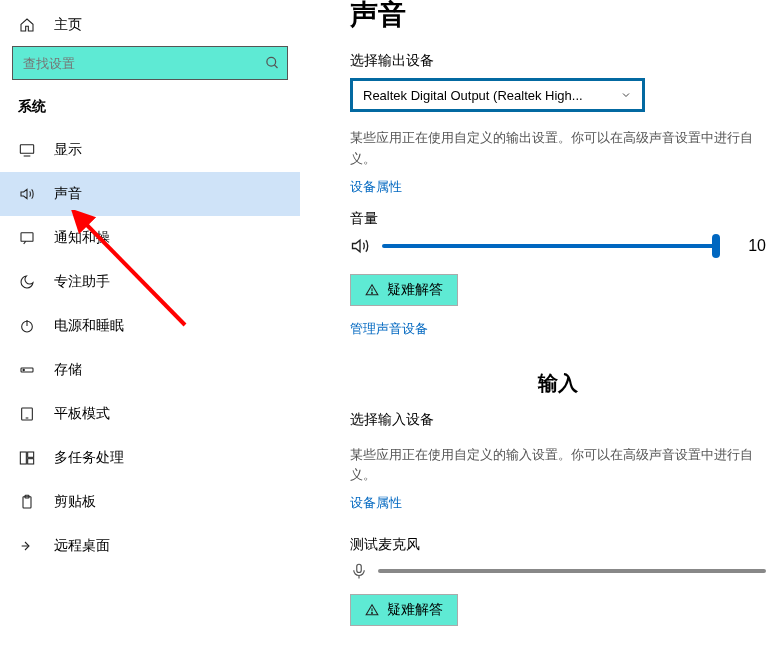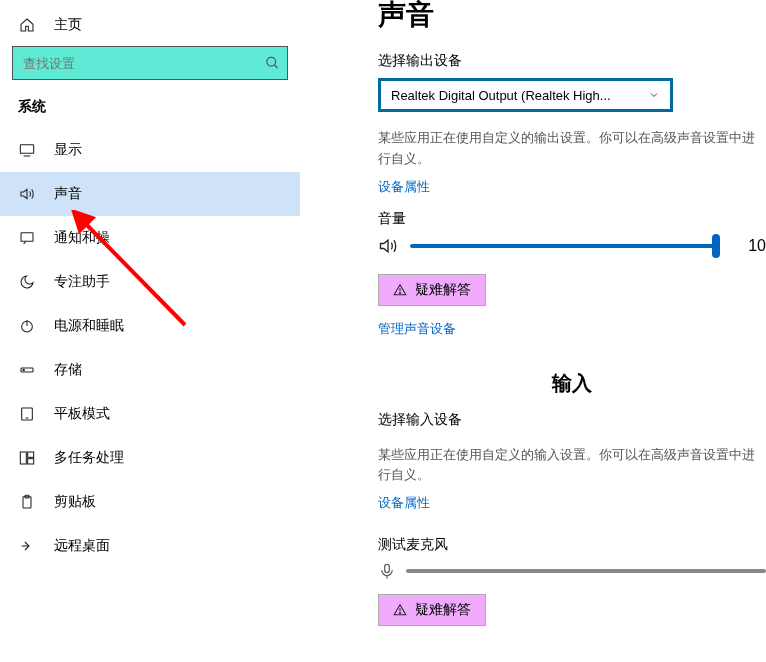--- a/index.html
+++ b/index.html
@@ -1,17 +1,17 @@
 <!DOCTYPE html>
 <html><head>
 <meta charset="utf-8">
 <style>
   * { box-sizing: border-box; font-family: "Microsoft YaHei", "Segoe UI", sans-serif; }
   body { margin: 0; width: 766px; height: 662px; overflow: hidden; background: #fff; color: #000; font-size: 14px; position: relative; }
-  .layout { display: flex; height: 100%; gap: 28px; }
+  .layout { display: flex; height: 100%; }
   .sidebar { width: 300px; padding: 8px 0 0 0; }
   .home-row { display: flex; align-items: center; gap: 18px; padding: 8px 18px 12px 18px; }
   .home-row .icon { width: 18px; height: 18px; display:flex; align-items:center; justify-content:center; }
   .search-wrap { margin: 0 12px 18px 12px; position: relative; }
   .search-input { width: 100%; height: 34px; border: 1px solid #555; padding: 0 32px 0 10px; font-size: 13px; background:#5eead4; }
   .search-icon { position: absolute; right: 8px; top: 50%; transform: translateY(-50%); color:#555; }
   .section-label { padding: 0 18px 12px 18px; font-weight: 700; font-size: 14px; }
   .nav { list-style:none; margin:0; padding:0; }
   .nav-item { display:flex; align-items:center; gap:18px; height:44px; padding:0 18px; cursor:pointer; }
   .nav-item .icon { width:18px; display:flex; justify-content:center; color:#222; }
@@ -20,21 +20,21 @@
   h1.title { font-weight:600; font-size:28px; margin: -4px 0 18px 0; }
   h2.subtitle { font-weight:600; font-size:20px; margin: 18px 0 14px 0; text-align: center; }
   .field-label { font-size:14px; margin-bottom:8px; }
   .combo { width:295px; height:34px; border:3px solid #0369a1; display:flex; align-items:center; justify-content:space-between; padding:0 10px; font-size:13px; cursor:pointer; }
   .desc { font-size:13px; color:#555; margin:16px 0 8px 0; line-height:1.6; }
   .link { color:#0067c0; font-size:13px; cursor:pointer; display:inline-block; margin-bottom:14px; }
   .volume-row { display:flex; align-items:center; gap:12px; margin:8px 0 18px 0; }
   .slider { flex:1; height:4px; background:#0067c0; position:relative; border-radius:2px; }
   .slider-thumb { position:absolute; right:0; top:50%; transform:translate(50%,-50%); width:8px; height:24px; border-radius:4px; background:#0067c0; }
   .vol-val { font-size:16px; padding-left:20px; }
-  .btn { display:inline-flex; align-items:center; gap:8px; border:1px solid #aaa; background:#f0abfc; padding:6px 14px; font-size:14px; cursor:pointer;text-align:center; }
+  .btn { display:inline-flex; align-items:center; gap:8px; border:1px solid #aaa; background:#5eead4; padding:6px 14px; font-size:14px; cursor:pointer;text-align:center; }
   .mic-row { display:flex; align-items:center; gap:10px; margin:6px 0 14px 0; }
   .mic-bar { flex:1; height:4px; background:#888; border-radius:2px; }
   svg { display:block; }
   .arrow-overlay { position:absolute; left:70px; top:210px; width:120px; height:120px; pointer-events:none; z-index:10; }
 </style>
 </head>
 <body>
 
 <div class="layout">
 

